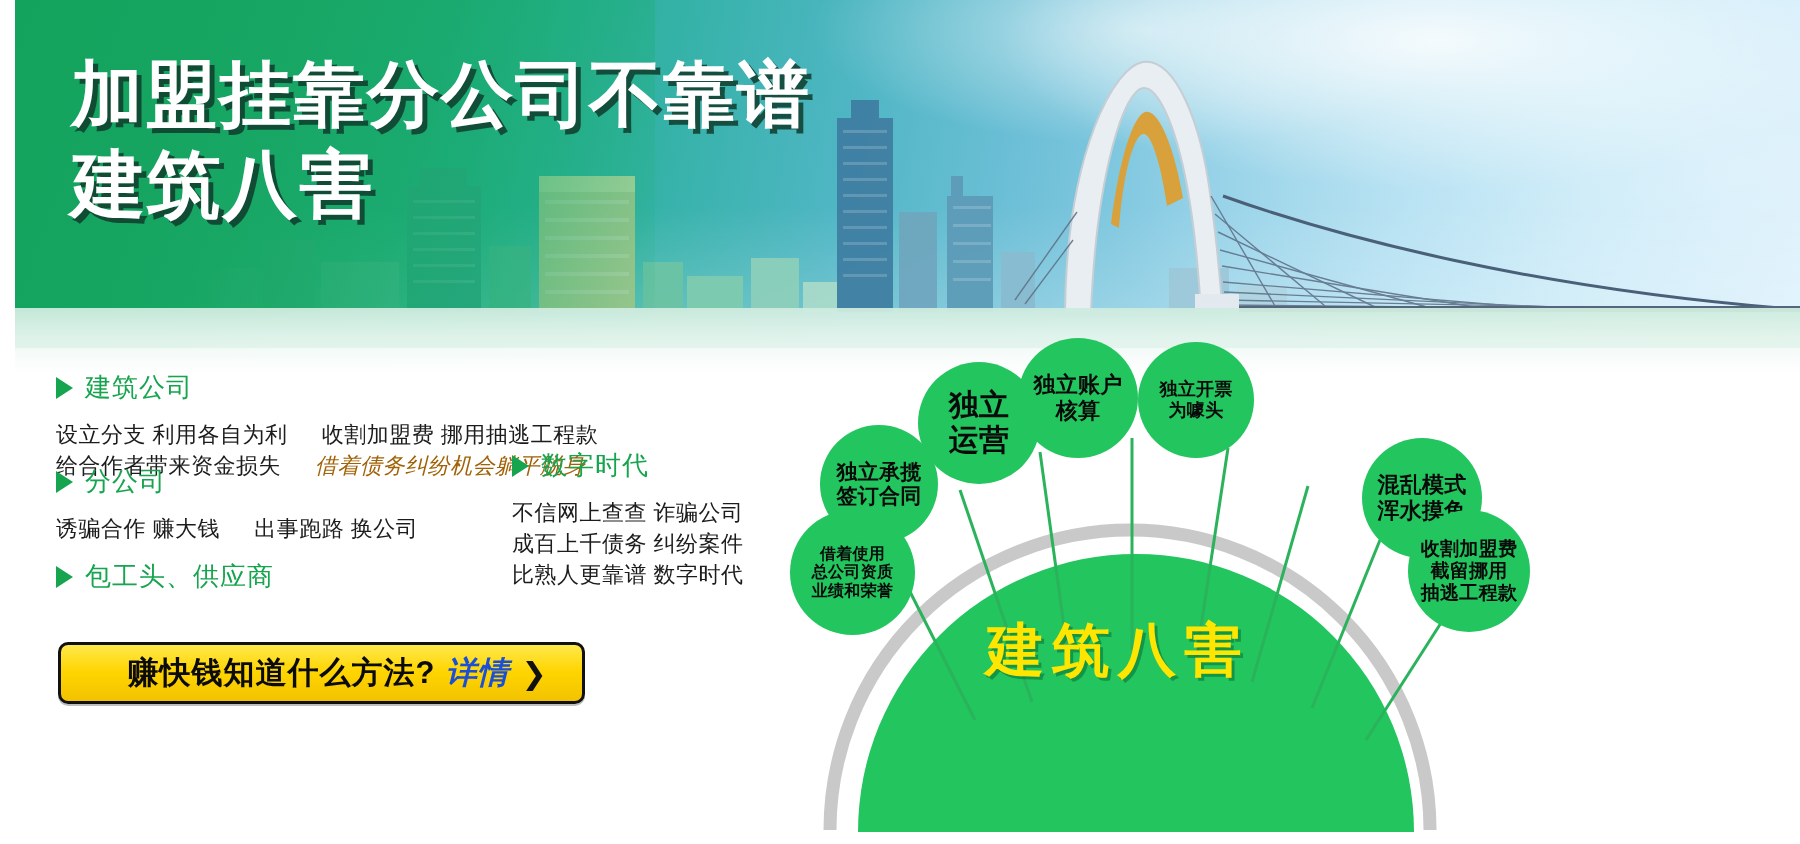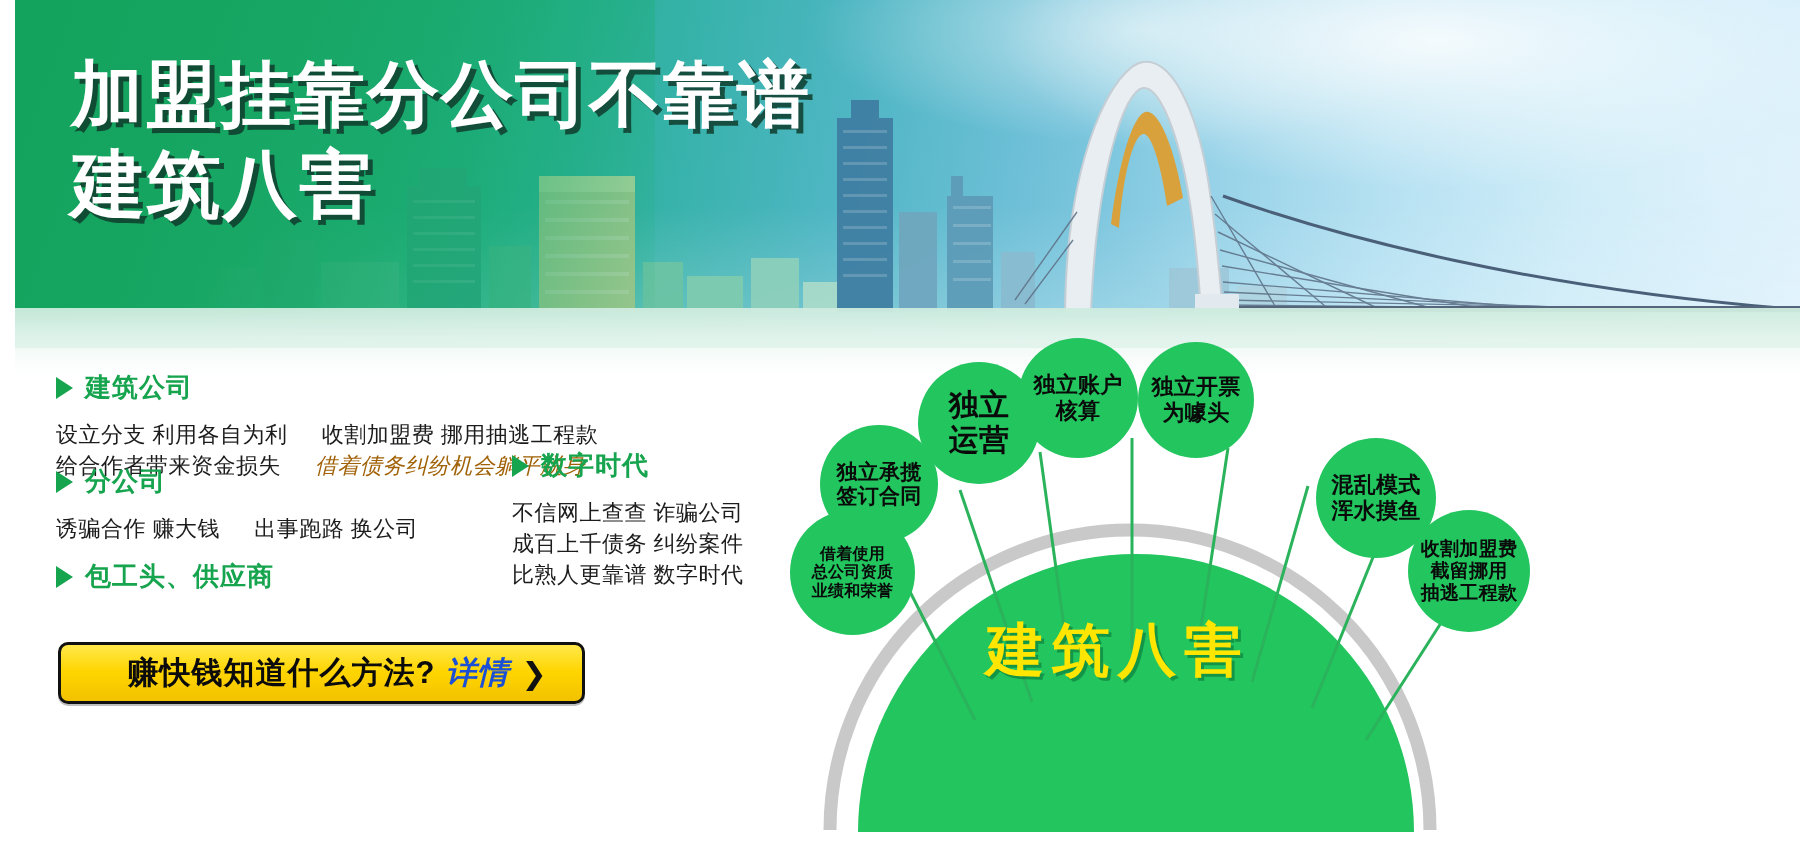--- a/index.html
+++ b/index.html
@@ -55,21 +55,21 @@
   
   .content { position: absolute; left: 0; top: 374px; width: 900px; height: 470px; }
   .sec { position: absolute; }
   .sec-head { display: flex; align-items: center; gap: 12px; }
   .tri {
     width: 0; height: 0;
     border-left: 17px solid #16a44e;
     border-top: 11px solid transparent;
     border-bottom: 11px solid transparent;
   }
-  .sec-title { color:#16a44e; font-size: 26px; font-weight: 700; letter-spacing: 1px; }
+  .sec-title { color:#16a44e; font-size: 26px; font-weight: 400; letter-spacing: 1px; }
   .sec-lines { margin-top: 14px; }
   .ln { font-size: 22px; color:#1c1c1c; line-height: 1.42; white-space: nowrap; letter-spacing: .5px; }
   .ln .hl { color:#a16207;font-style:italic; }
   .ln .gap-lg { display:inline-block; width: 34px; }
 
   #sec-construction { left: 56px; top: -4px; }
   #sec-branch       { left: 56px; top: 90px; }
   #sec-digital      { left: 512px; top: 74px; }
   #sec-contractor   { left: 56px; top: 185px; }
 
@@ -289,29 +289,29 @@
       </div>
     </div>
 
     <div class="bub" style="left:218px; top:8px; width:120px; height:120px; font-size:22px;">
       <div>
         <div>独立账户</div>
         <div>核算</div>
       </div>
     </div>
 
-    <div class="bub" style="left:338px; top:12px; width:116px; height:116px; font-size:22px;justify-content:center;">
+    <div class="bub" style="left:338px; top:12px; width:116px; height:116px; font-size:18px;justify-content:center;">
       <div>
         <div>独立开票</div>
         <div>为噱头</div>
       </div>
     </div>
 
 
-    <div class="bub" style="left:516px; top:108px; width:120px; height:120px; font-size:22px;">
+    <div class="bub" style="left:562px; top:108px; width:120px; height:120px; font-size:22px;">
       <div>
         <div>混乱模式</div>
         <div>浑水摸鱼</div>
       </div>
     </div>
 
     <div class="bub" style="left:608px; top:180px; width:122px; height:122px; font-size:19px;">
       <div>
         <div>收割加盟费</div>
         <div>截留挪用</div>

